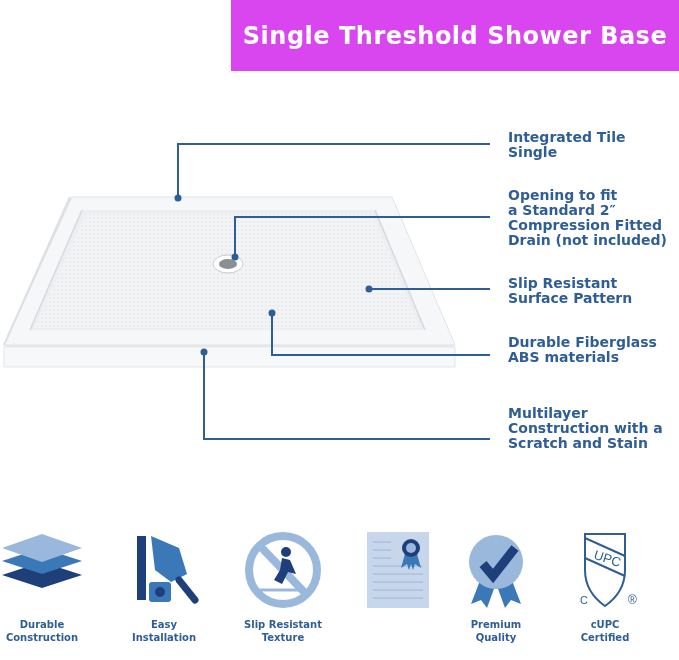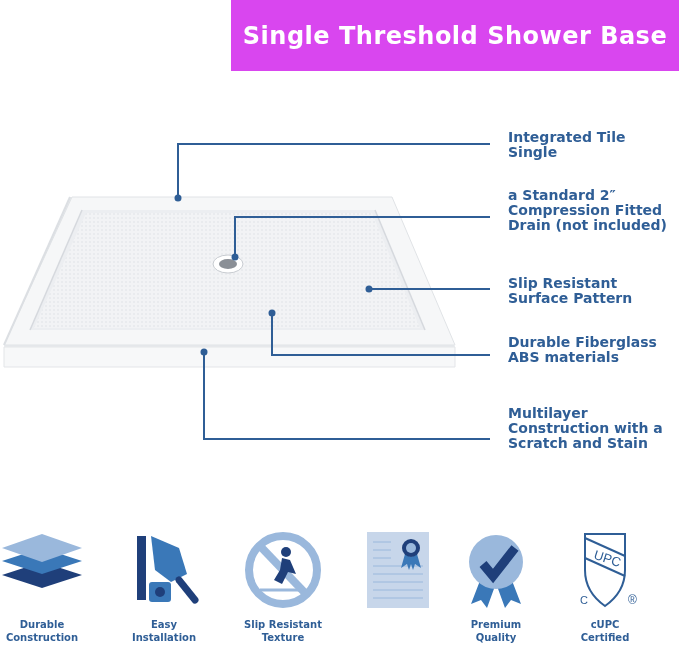--- a/index.html
+++ b/index.html
@@ -56,20 +56,21 @@
     <circle cx="272" cy="313" r="3.5"></circle>
     <circle cx="204" cy="352" r="3.5"></circle>
   </g>
 </svg>
 
 <div class="callout" style="top:130px">
   <div>Integrated Tile</div>
   <div>Single</div>
 </div>
 <div class="callout" style="top:188px">
+  <div>Opening to fit</div>
   <div>a Standard 2″</div>
   <div>Compression Fitted</div>
   <div>Drain (not included)</div>
 </div>
 <div class="callout" style="top:276px">
   <div>Slip Resistant</div>
   <div>Surface Pattern</div>
 </div>
 <div class="callout" style="top:335px">
   <div>Durable Fiberglass</div>

